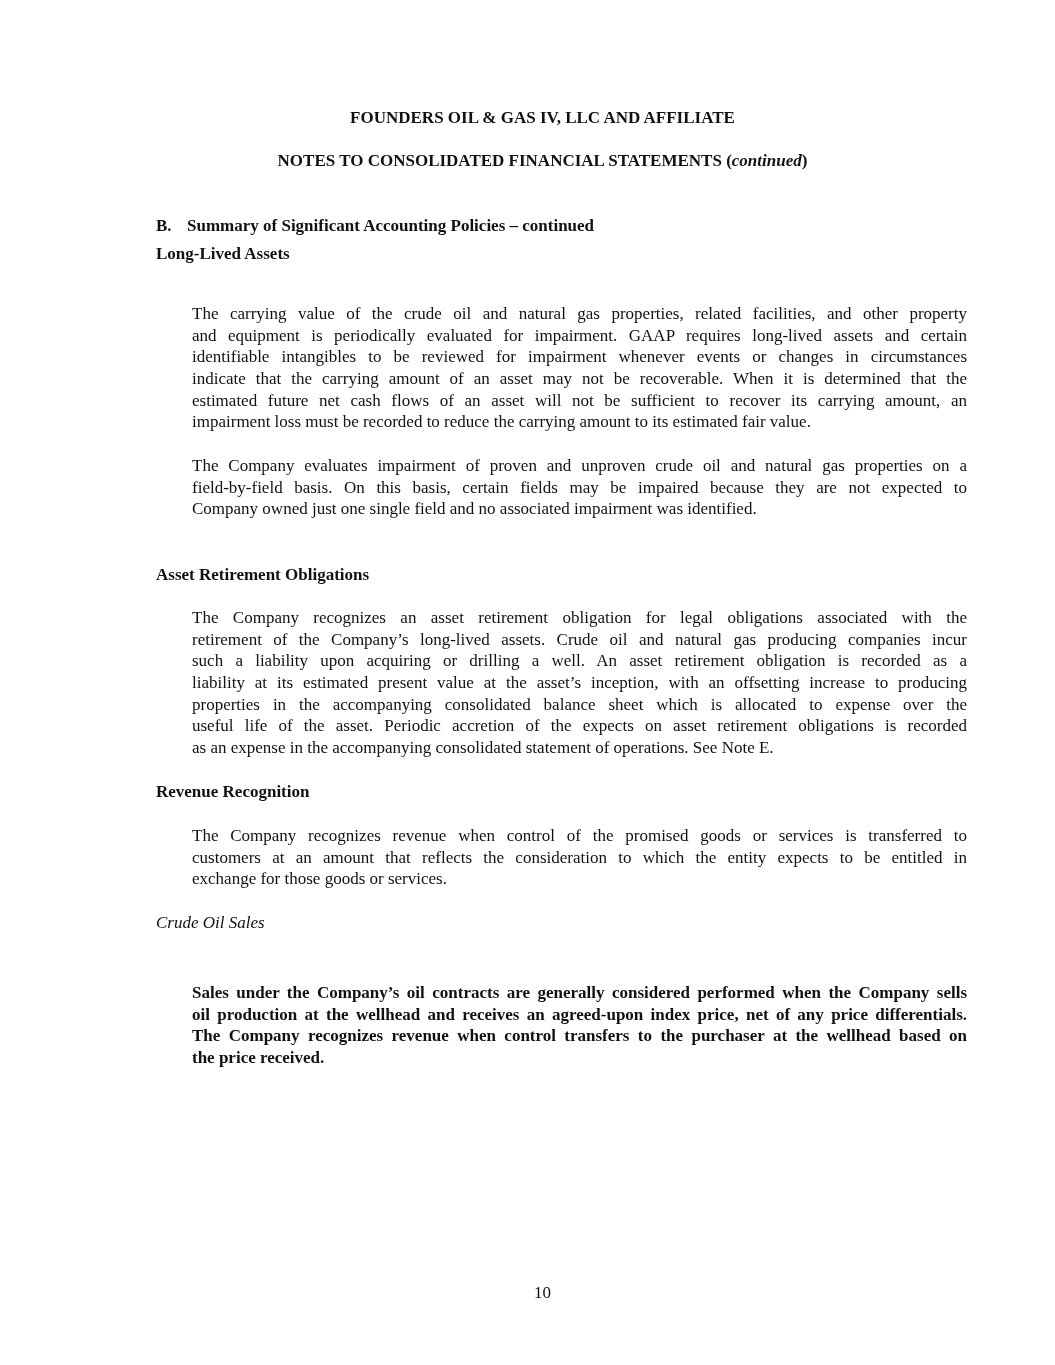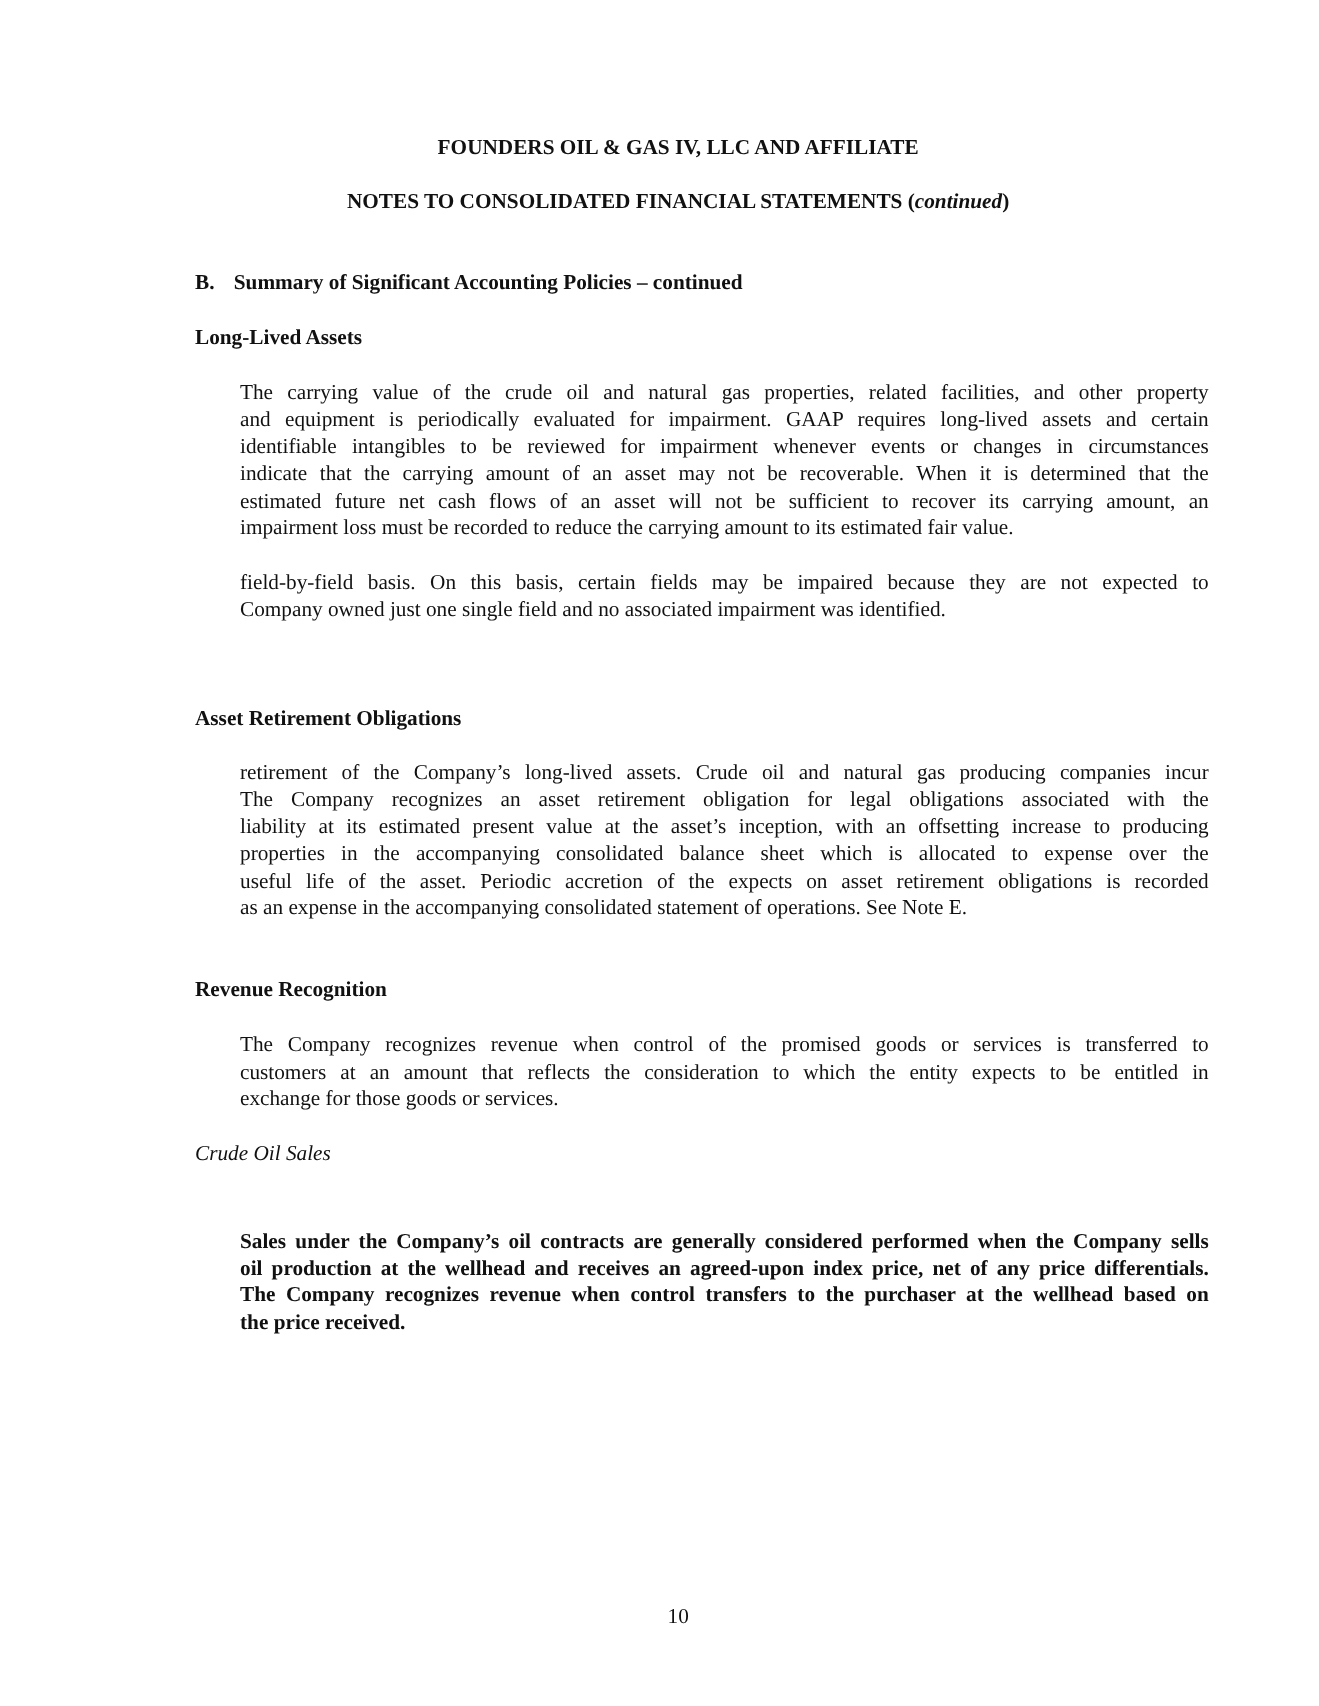--- a/index.html
+++ b/index.html
@@ -84,41 +84,43 @@
 <body>
 
 <div class="page">
 
   <div class="center" style="top:108px;">FOUNDERS OIL &amp; GAS IV, LLC AND AFFILIATE</div>
 
   <div class="center" style="top:151px;"><span>NOTES TO CONSOLIDATED FINANCIAL STATEMENTS (</span><em>continued</em><span>)</span></div>
 
   <div class="heading" style="top:216px;"><span class="sec-letter">B.</span><span>Summary of Significant Accounting Policies – continued</span></div>
 
-  <div class="heading" style="top:260px;text-align:center;">Long-Lived Assets</div>
+  <div class="heading" style="top:244px;text-align:center;">Long-Lived Assets</div>
 
   <div class="para" style="top:303px;">
     <span class="ln">The carrying value of the crude oil and natural gas properties, related facilities, and other property</span>
     <span class="ln">and equipment is periodically evaluated for impairment.  GAAP requires long-lived assets and certain</span>
     <span class="ln">identifiable intangibles to be reviewed for impairment whenever events or changes in circumstances</span>
     <span class="ln">indicate that the carrying amount of an asset may not be recoverable.  When it is determined that the</span>
     <span class="ln">estimated future net cash flows of an asset will not be sufficient to recover its carrying amount, an</span>
     <span class="ln last">impairment loss must be recorded to reduce the carrying amount to its estimated fair value.</span>
   </div>
 
   <div class="para" style="top:455px;">
+    <span class="ln">The Company evaluates impairment of proven and unproven crude oil and natural gas properties on a</span>
     <span class="ln">field-by-field basis.  On this basis, certain fields may be impaired because they are not expected to</span>
     <span class="ln last">Company owned just one single field and no associated impairment was identified.</span>
   </div>
 
   <div class="heading" style="top:565px;">Asset Retirement Obligations</div>
 
   <div class="para" style="top:607px;">
+    <span class="ln">The Company recognizes an asset retirement obligation for legal obligations associated with the</span>
     <span class="ln">retirement of the Company’s long-lived assets.  Crude oil and natural gas producing companies incur</span>
-    <span class="ln">The Company recognizes an asset retirement obligation for legal obligations associated with the</span>
+    <span class="ln">such a liability upon acquiring or drilling a well.  An asset retirement obligation is recorded as a</span>
     <span class="ln">liability at its estimated present value at the asset’s inception, with an offsetting increase to producing</span>
     <span class="ln">properties in the accompanying consolidated balance sheet which is allocated to expense over the</span>
     <span class="ln">useful life of the asset.  Periodic accretion of the expects on asset retirement obligations is recorded</span>
     <span class="ln last">as an expense in the accompanying consolidated statement of operations.  See Note E.</span>
   </div>
 
   <div class="heading" style="top:782px;">Revenue Recognition</div>
 
   <div class="para" style="top:825px;">
     <span class="ln">The Company recognizes revenue when control of the promised goods or services is transferred to</span>

